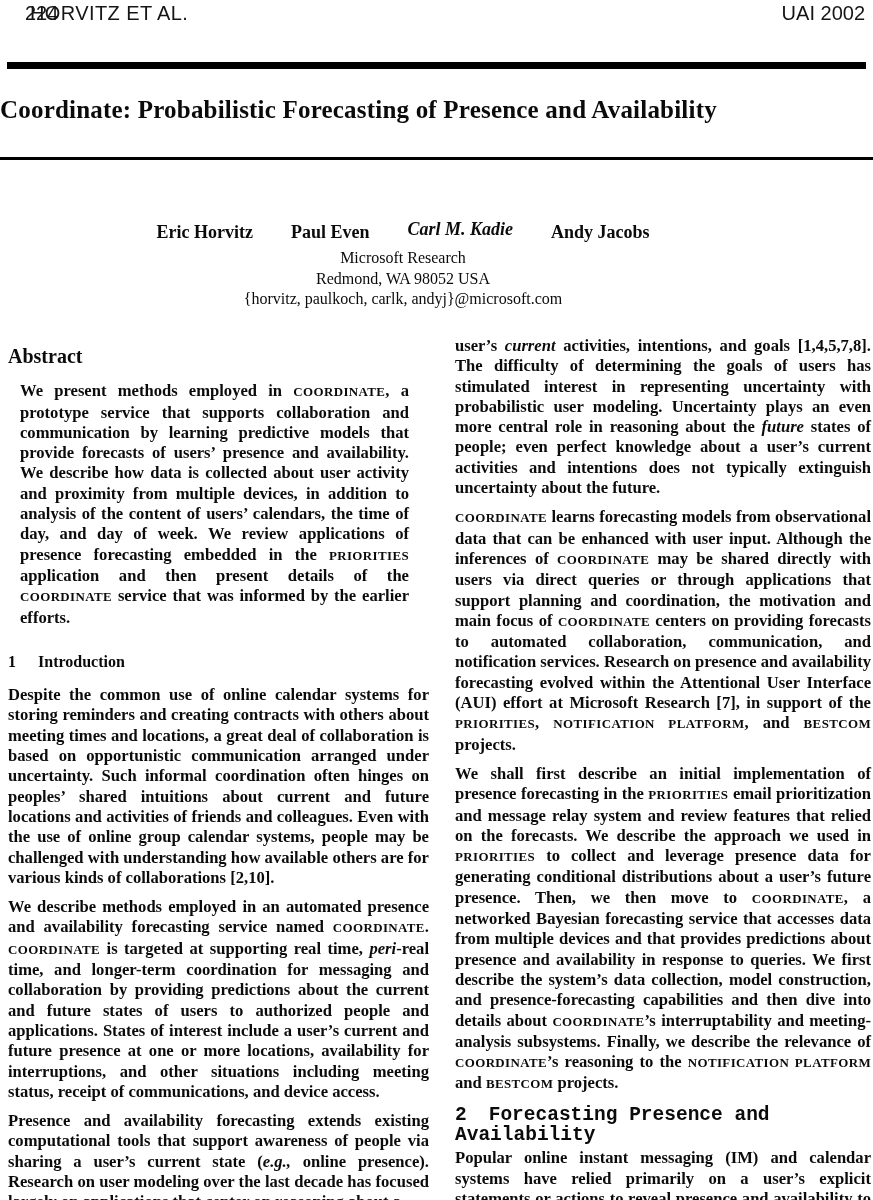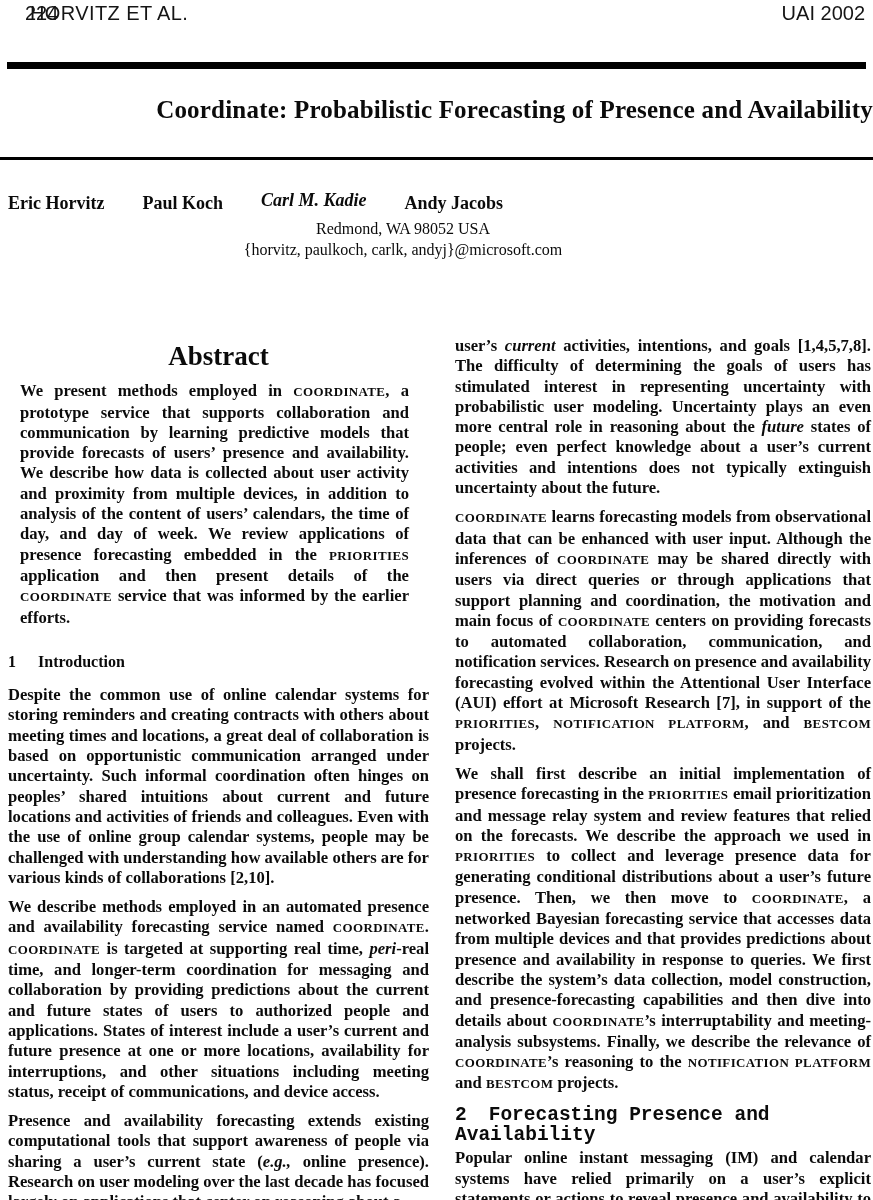--- a/index.html
+++ b/index.html
@@ -10,32 +10,32 @@
   
   .page-header{position:absolute;top:2px;left:0;width:100%;height:18px;
     font-family:"Liberation Sans",sans-serif;font-size:20px;color:#151515;}
   .page-num{position:absolute;left:25px;top:0;}
   .running-head{position:absolute;left:30px;right:6px;top:0;text-align:left;letter-spacing:.4px;}
   .venue{position:absolute;right:8px;top:0;}
   
   .rule-thick{position:absolute;left:7px;right:7px;top:62px;height:7px;background:#000;}
   .rule-thin{position:absolute;left:0;right:0;top:157px;height:3px;background:#000;}
   
-  .paper-title{position:absolute;top:96px;left:0;width:100%;text-align:right;
+  .paper-title{position:absolute;top:96px;left:0;width:100%;text-align:left;
     font-size:25px;font-weight:700;letter-spacing:.2px;}
   
   .author-block{position:absolute;top:193px;left:8px;width:790px;text-align:center;}
-  .author-row{display:flex;gap:38px;font-size:18px;font-weight:700;margin-bottom:5px;}
+  .author-row{display:flex;justify-content:center;gap:38px;font-size:18px;font-weight:700;margin-bottom:5px;margin-top:29px;}
   .author-row .author:nth-child(3){position:relative;top:-3px;font-style:italic;}
   .affil{font-size:16px;line-height:20.5px;}
   
   .col{position:absolute;text-align:justify;font-size:16.6px;line-height:20.3px;}
   .col-left{left:8px;top:338px;width:421px;}
   .col-right{left:455px;top:336px;width:416px;}
-  .abstract-head{text-align:center;font-size:27px;font-weight:700;margin:8px 0 15px 0;}
+  .abstract-head{text-align:left;font-size:20px;font-weight:700;margin:8px 0 15px 0;}
   .abstract-body{padding:0 20px 0 12px;}
   .sec-head{font-size:16px;font-weight:700;margin:24px 0 13px 0;text-align:left;}
   .sec-head.tight{margin:10px 0 3px 0;font-size:19.5px;font-family:Liberation Mono, monospace;}
   .sec-num{display:inline-block;margin-right:22px;}
   p.para{margin:0 0 9px 0;font-weight:bold;}
   p.para:last-child{margin-bottom:0;}
   .sc{font-size:.78em;letter-spacing:.03em;margin-top:24px;}
 </style>
 </head>
 <body>
@@ -50,24 +50,25 @@
 
   <div class="rule-thick"></div>
 
   <div class="paper-title">Coordinate: Probabilistic Forecasting of Presence and Availability</div>
 
   <div class="rule-thin"></div>
 
   <div class="author-block">
     <div class="author-row">
       <span class="author">Eric Horvitz</span>
-      <span class="author">Paul Koch</span>
+      <span class="author">Paul Even</span>
       <span class="author">Carl M. Kadie</span>
       <span class="author">Andy Jacobs</span>
     </div>
+    <div class="affil">Microsoft Research</div>
     <div class="affil">Redmond, WA  98052  USA</div>
     <div class="affil">{horvitz, paulkoch, carlk, andyj}@microsoft.com</div>
   </div>
 
   <div class="col col-left">
     <div class="abstract-head">Abstract</div>
     <p class="para abstract-body">We present methods employed in <span class="sc">COORDINATE</span>, a prototype service that supports collaboration and communication by learning predictive models that provide forecasts of users’ presence and availability. We describe how data is collected about user activity and proximity from multiple devices, in addition to analysis of the content of users’ calendars, the time of day, and day of week. We review applications of presence forecasting embedded in the <span class="sc">PRIORITIES</span> application and then present details of the <span class="sc">COORDINATE</span> service that was informed by the earlier efforts.</p>
 
     <div class="sec-head">
       <span class="sec-num">1</span><span>Introduction</span>

